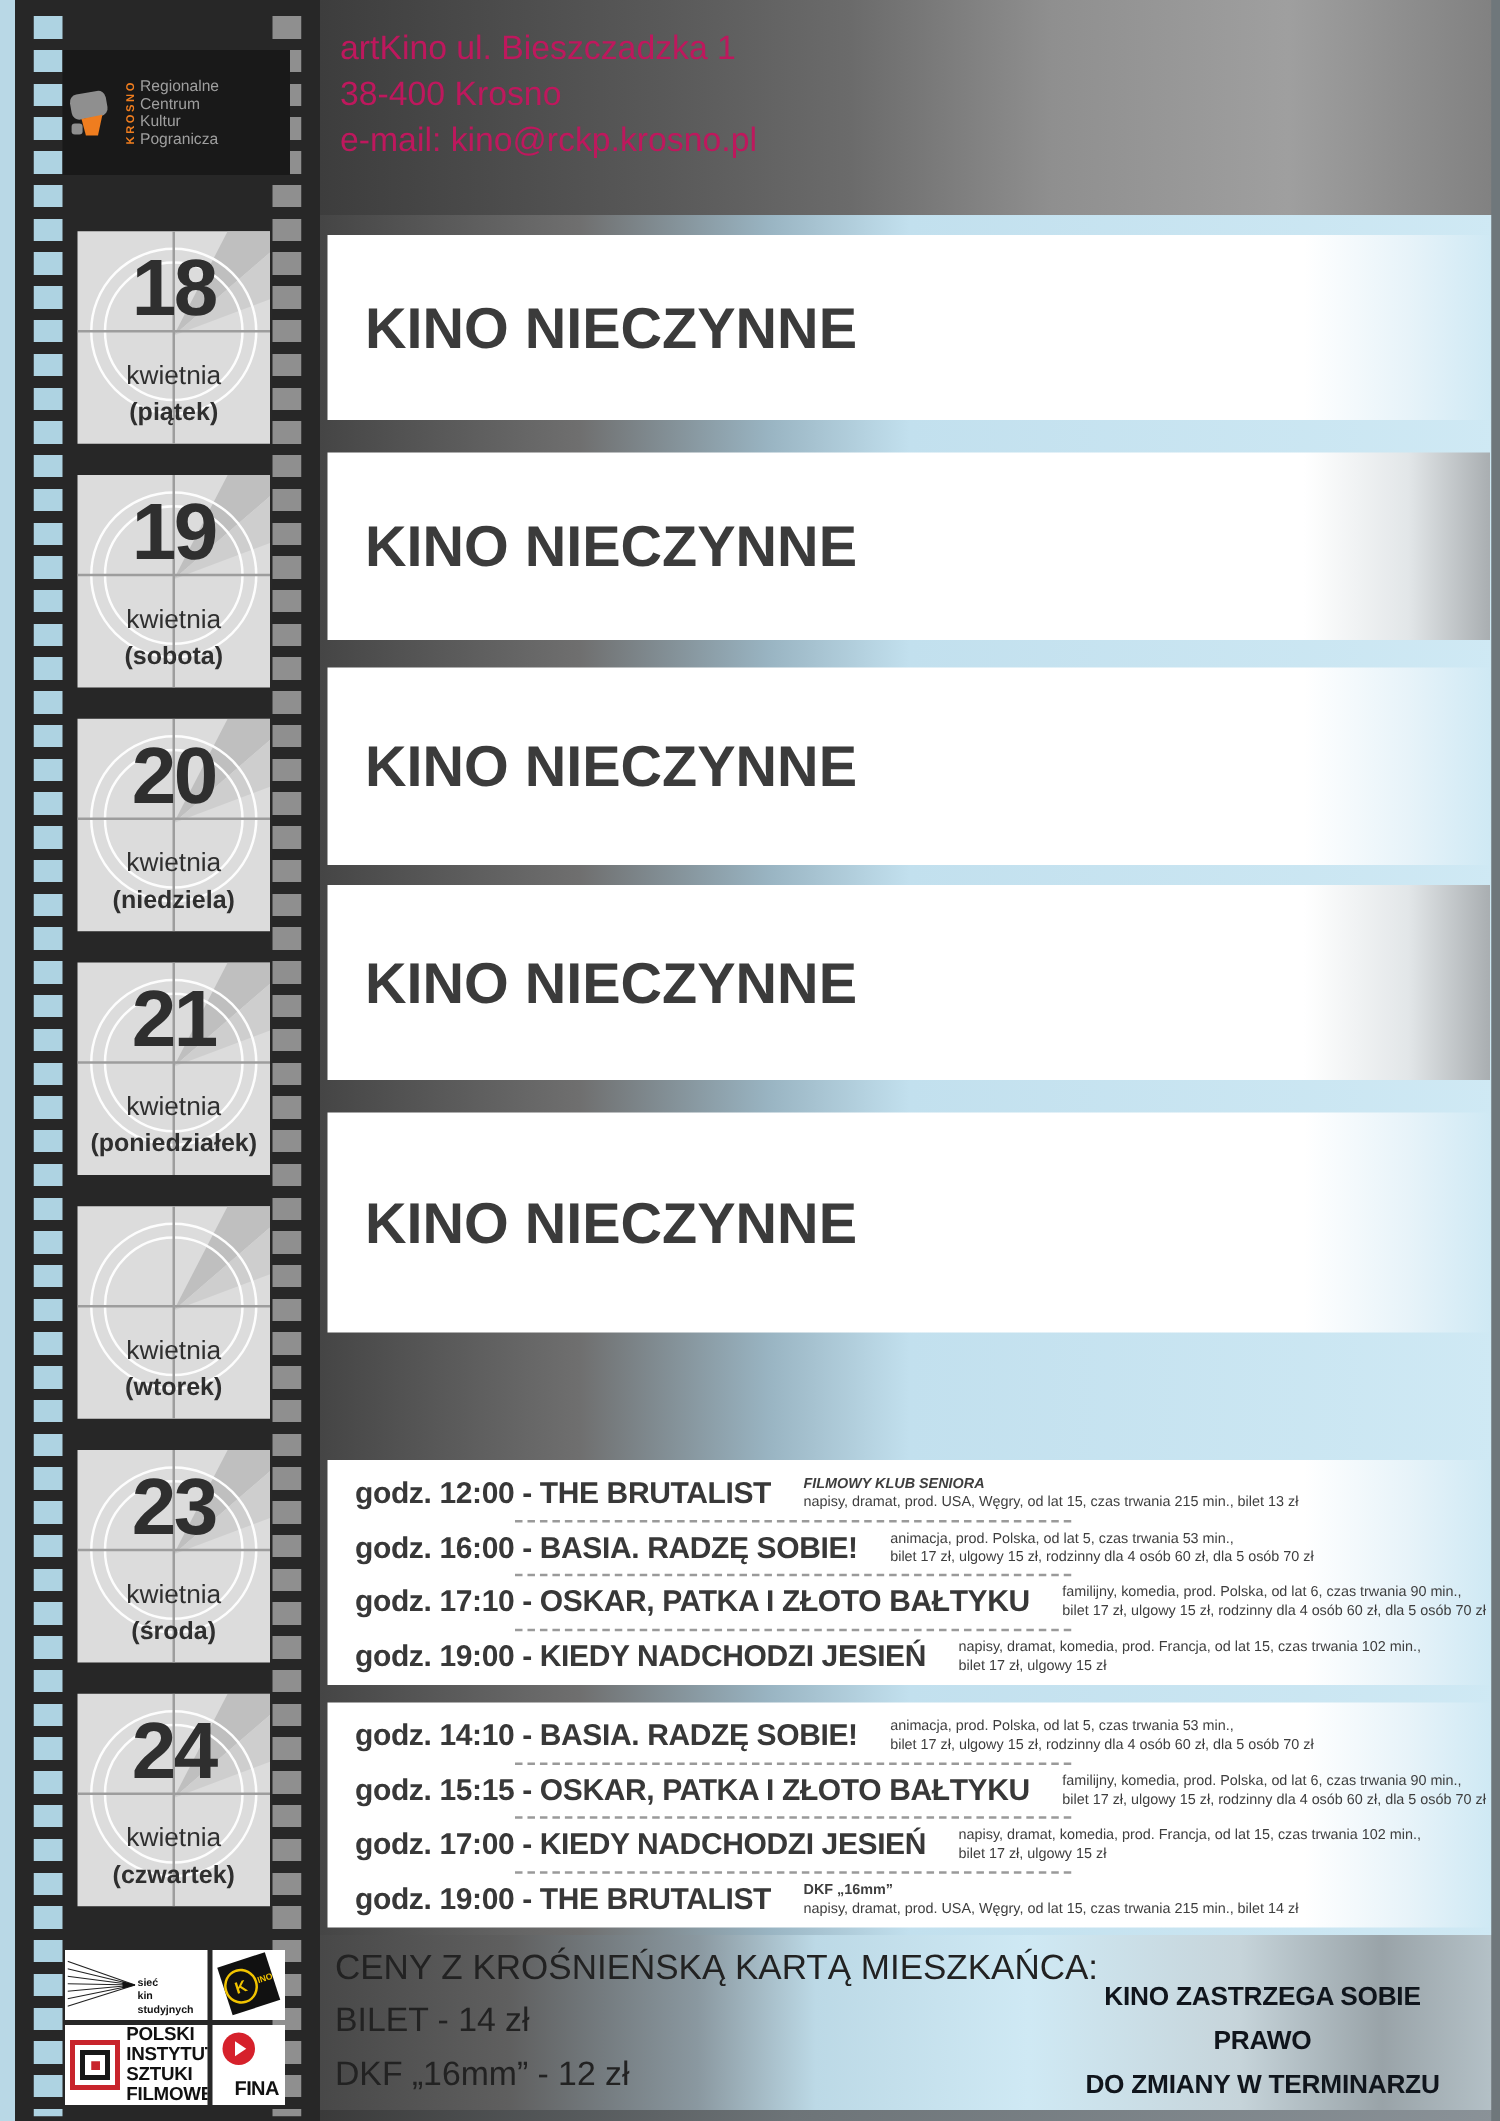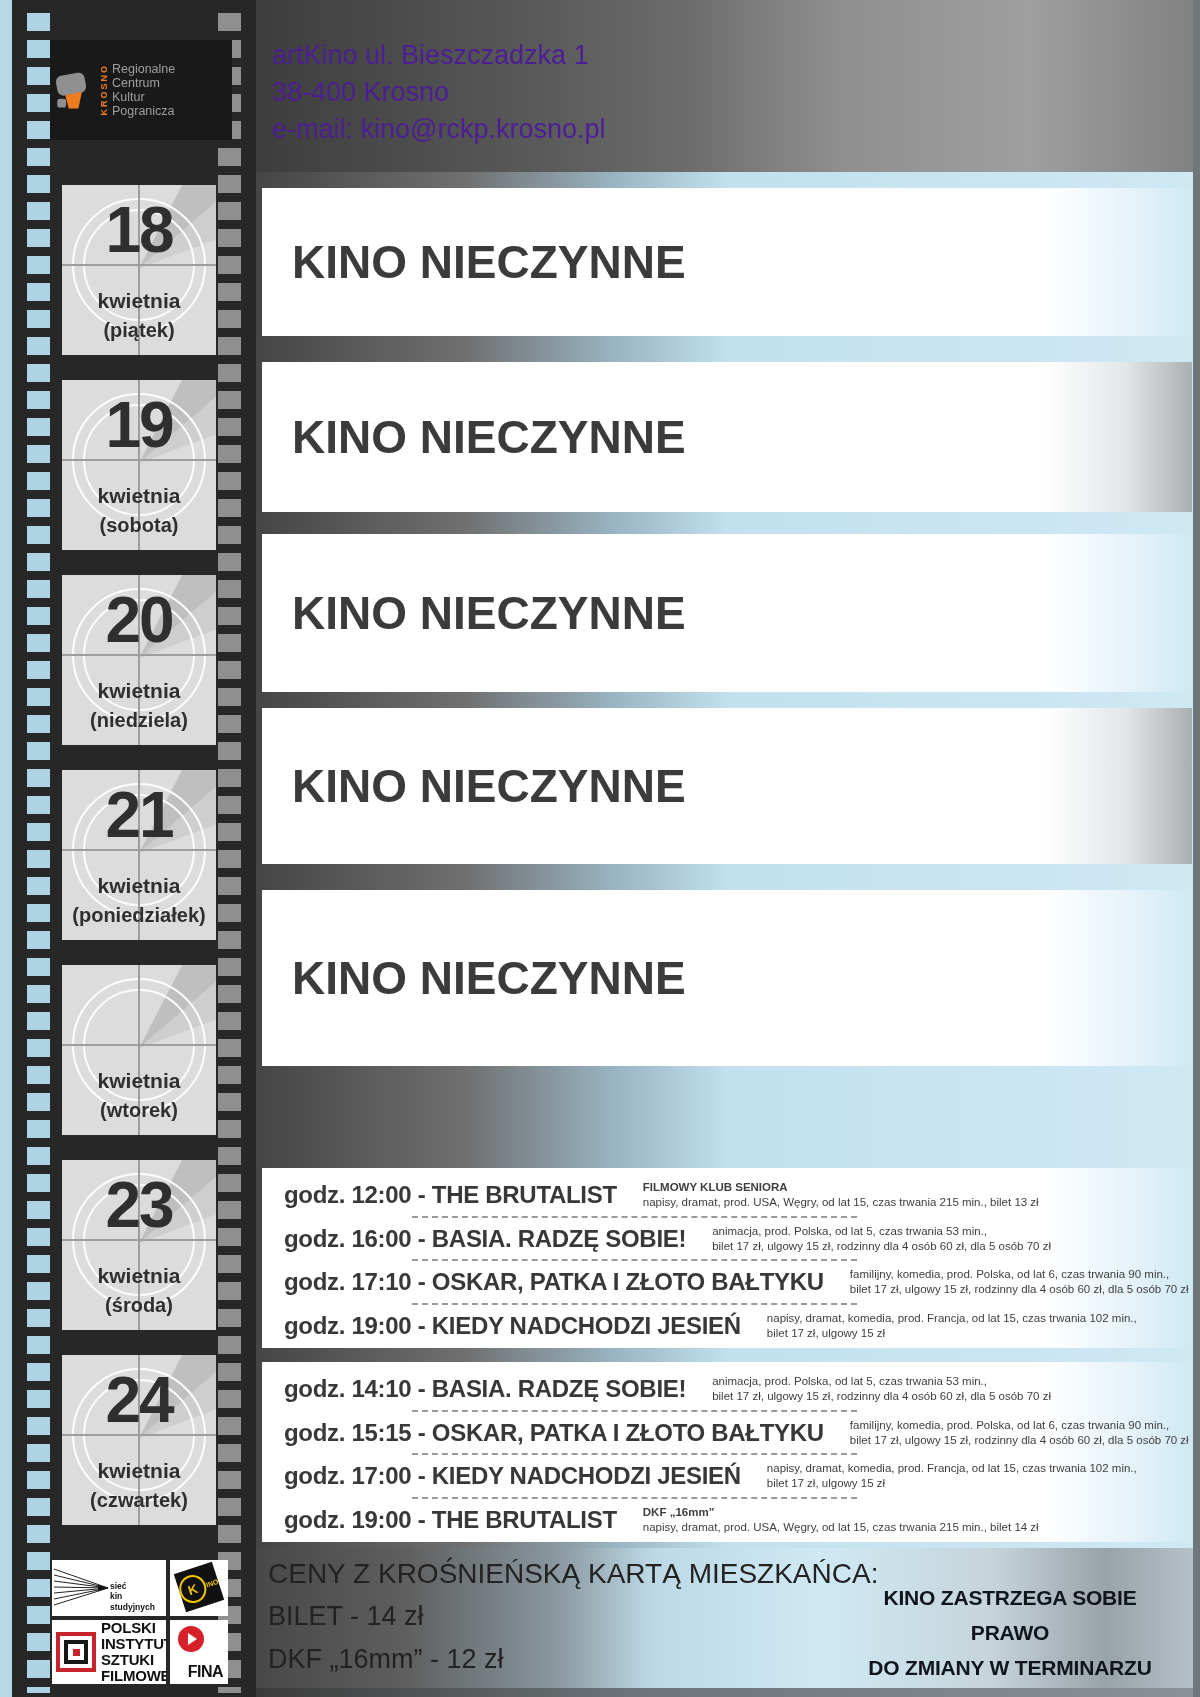--- a/index.html
+++ b/index.html
@@ -10,21 +10,21 @@
     background:linear-gradient(to right,#3d3d3d 0%,#5a5a5a 30%,#6b6b6b 45%,#8f8f8f 62%,#9f9f9f 82%,#808080 100%);}
   .main-bg{position:absolute;left:256px;top:172px;width:944px;height:1376px;
     background:linear-gradient(to right,#454545 0%,#6f6f6f 22%,#99b4c2 38%,#c2e0ee 50%,#cfe9f4 100%);}
   .footer-bg{position:absolute;left:256px;top:1548px;width:944px;height:149px;
     background:linear-gradient(to right,#484848 0%,#5f5f5f 16%,#8a98a0 32%,#bcd9e6 42%,#cfe9f4 60%,#c6d4da 78%,#99a3a8 90%,#b6c3c9 100%);}
   .bottom-edge{position:absolute;left:256px;top:1688px;width:944px;height:9px;
     background:linear-gradient(to right,#3a3a3a,#6d7478 40%,#8a9298 100%);}
   .right-edge{position:absolute;right:0;top:0;width:7px;height:1697px;background:#6f777b;}
 
   
-  .contact{position:absolute;left:272px;top:37px;color:#4c1d95;font-size:27px;line-height:37px;}
+  .contact{position:absolute;left:272px;top:20px;color:#be185d;font-size:27px;line-height:37px;}
   .logo-panel{position:absolute;left:636px;top:8px;width:452px;height:158px;
     background:linear-gradient(to right,#f2f6f8 0%,#cfe9f4 7%,#cdeaf5 75%,#bddbe8 88%,#9fb4bd 96%,#8da0a9 100%);
     display:flex;align-items:flex-end;justify-content:center;}
   .brand{display:flex;align-items:flex-end;transform:translateY(6px);}
   .brand-art{font-size:116px;color:#60666a;font-weight:400;letter-spacing:-3px;line-height:.92;}
   .brand-kino{font-size:116px;color:#f5790f;font-weight:700;letter-spacing:-6px;line-height:.92;}
 
   
   .strip{position:absolute;left:12px;top:0;width:244px;height:1697px;background:#272727;}
   .holes{position:absolute;top:4px;bottom:4px;width:23px;
@@ -40,39 +40,39 @@
   .frame{position:absolute;left:50px;width:154px;height:170px;background:#dcdcdc;overflow:hidden;}
   .f18{top:185px}.f19{top:380px}.f20{top:575px}.f21{top:770px}.f22{top:965px}.f23{top:1160px}.f24{top:1355px}
   .wedge{position:absolute;inset:0;background:#bfbfbf;clip-path:polygon(50% 49%,78% 0,100% 0,100% 10%);}
   .wedge2{position:absolute;inset:0;background:#cecece;clip-path:polygon(50% 49%,100% 10%,100% 32%);}
   .ring{position:absolute;border:2px solid #fdfdfd;border-radius:50%;left:50%;top:47%;transform:translate(-50%,-50%);}
   .ring.outer{width:130px;height:130px;}
   .ring.inner{width:108px;height:108px;}
   .cross-h{position:absolute;left:0;right:0;top:calc(47% - 1px);height:2px;background:#9d9d9d;}
   .cross-v{position:absolute;top:0;bottom:0;left:calc(50% - 1px);width:2px;background:#9d9d9d;}
   .day-num{position:absolute;top:8px;left:0;right:0;text-align:center;font-size:64px;font-weight:700;color:#2f2f2f;letter-spacing:-2px;}
-  .day-month{position:absolute;bottom:42px;left:0;right:0;text-align:center;font-size:21px;font-weight:700;color:#2f2f2f;margin-top:38px;}
+  .day-month{position:absolute;bottom:42px;left:0;right:0;text-align:center;font-size:21px;font-weight:400;color:#2f2f2f;margin-top:38px;}
   .day-week{position:absolute;bottom:13px;left:0;right:0;text-align:center;font-size:20px;font-weight:700;color:#2f2f2f;}
 
   
   .row{position:absolute;left:262px;width:930px;
     background:linear-gradient(to right,#ffffff 0%,#ffffff 84%,#e7f3f9 93%,#cfe9f4 100%);}
   .row.silver{background:linear-gradient(to right,#ffffff 0%,#ffffff 84%,#e2e6e8 93%,#a9aeb1 100%);}
   .row.closed{display:flex;align-items:center;}
   .closed-text{font-size:46px;font-weight:700;color:#3b3b3b;padding-left:30px;}
   .r18{top:188px;height:148px}.r19{top:362px;height:150px}.r20{top:534px;height:158px}
   .r21{top:708px;height:156px}.r22{top:890px;height:176px}
   .b23{top:1168px;height:180px}.b24{top:1362px;height:180px}
 
   .block{padding:7px 4px 2px 22px;box-sizing:border-box;display:flex;flex-direction:column;justify-content:space-between;}
   .show{display:flex;align-items:center;height:40px;}
   .show-title{font-size:24px;font-weight:700;color:#383838;white-space:nowrap;letter-spacing:-0.3px;}
   .show-details{margin-left:26px;font-size:11.5px;line-height:1.3;color:#3e3e3e;white-space:nowrap;}
   .show-details .tag{font-weight:700;}
-  .tag.it{}
+  .tag.it{font-style:italic;}
   .sep{border-top:2px dashed #9a9a9a;width:445px;margin-left:128px;height:0;}
 
   
   .prices{position:absolute;left:268px;top:1552px;color:#222;}
   .prices-title{font-size:28px;line-height:43px;}
   .price-line{font-size:27px;line-height:43px;}
   .disclaimer{position:absolute;left:850px;top:1580px;width:320px;text-align:center;color:#10151c;
     font-weight:700;font-size:21px;line-height:35px;letter-spacing:-0.2px;}
 
   

